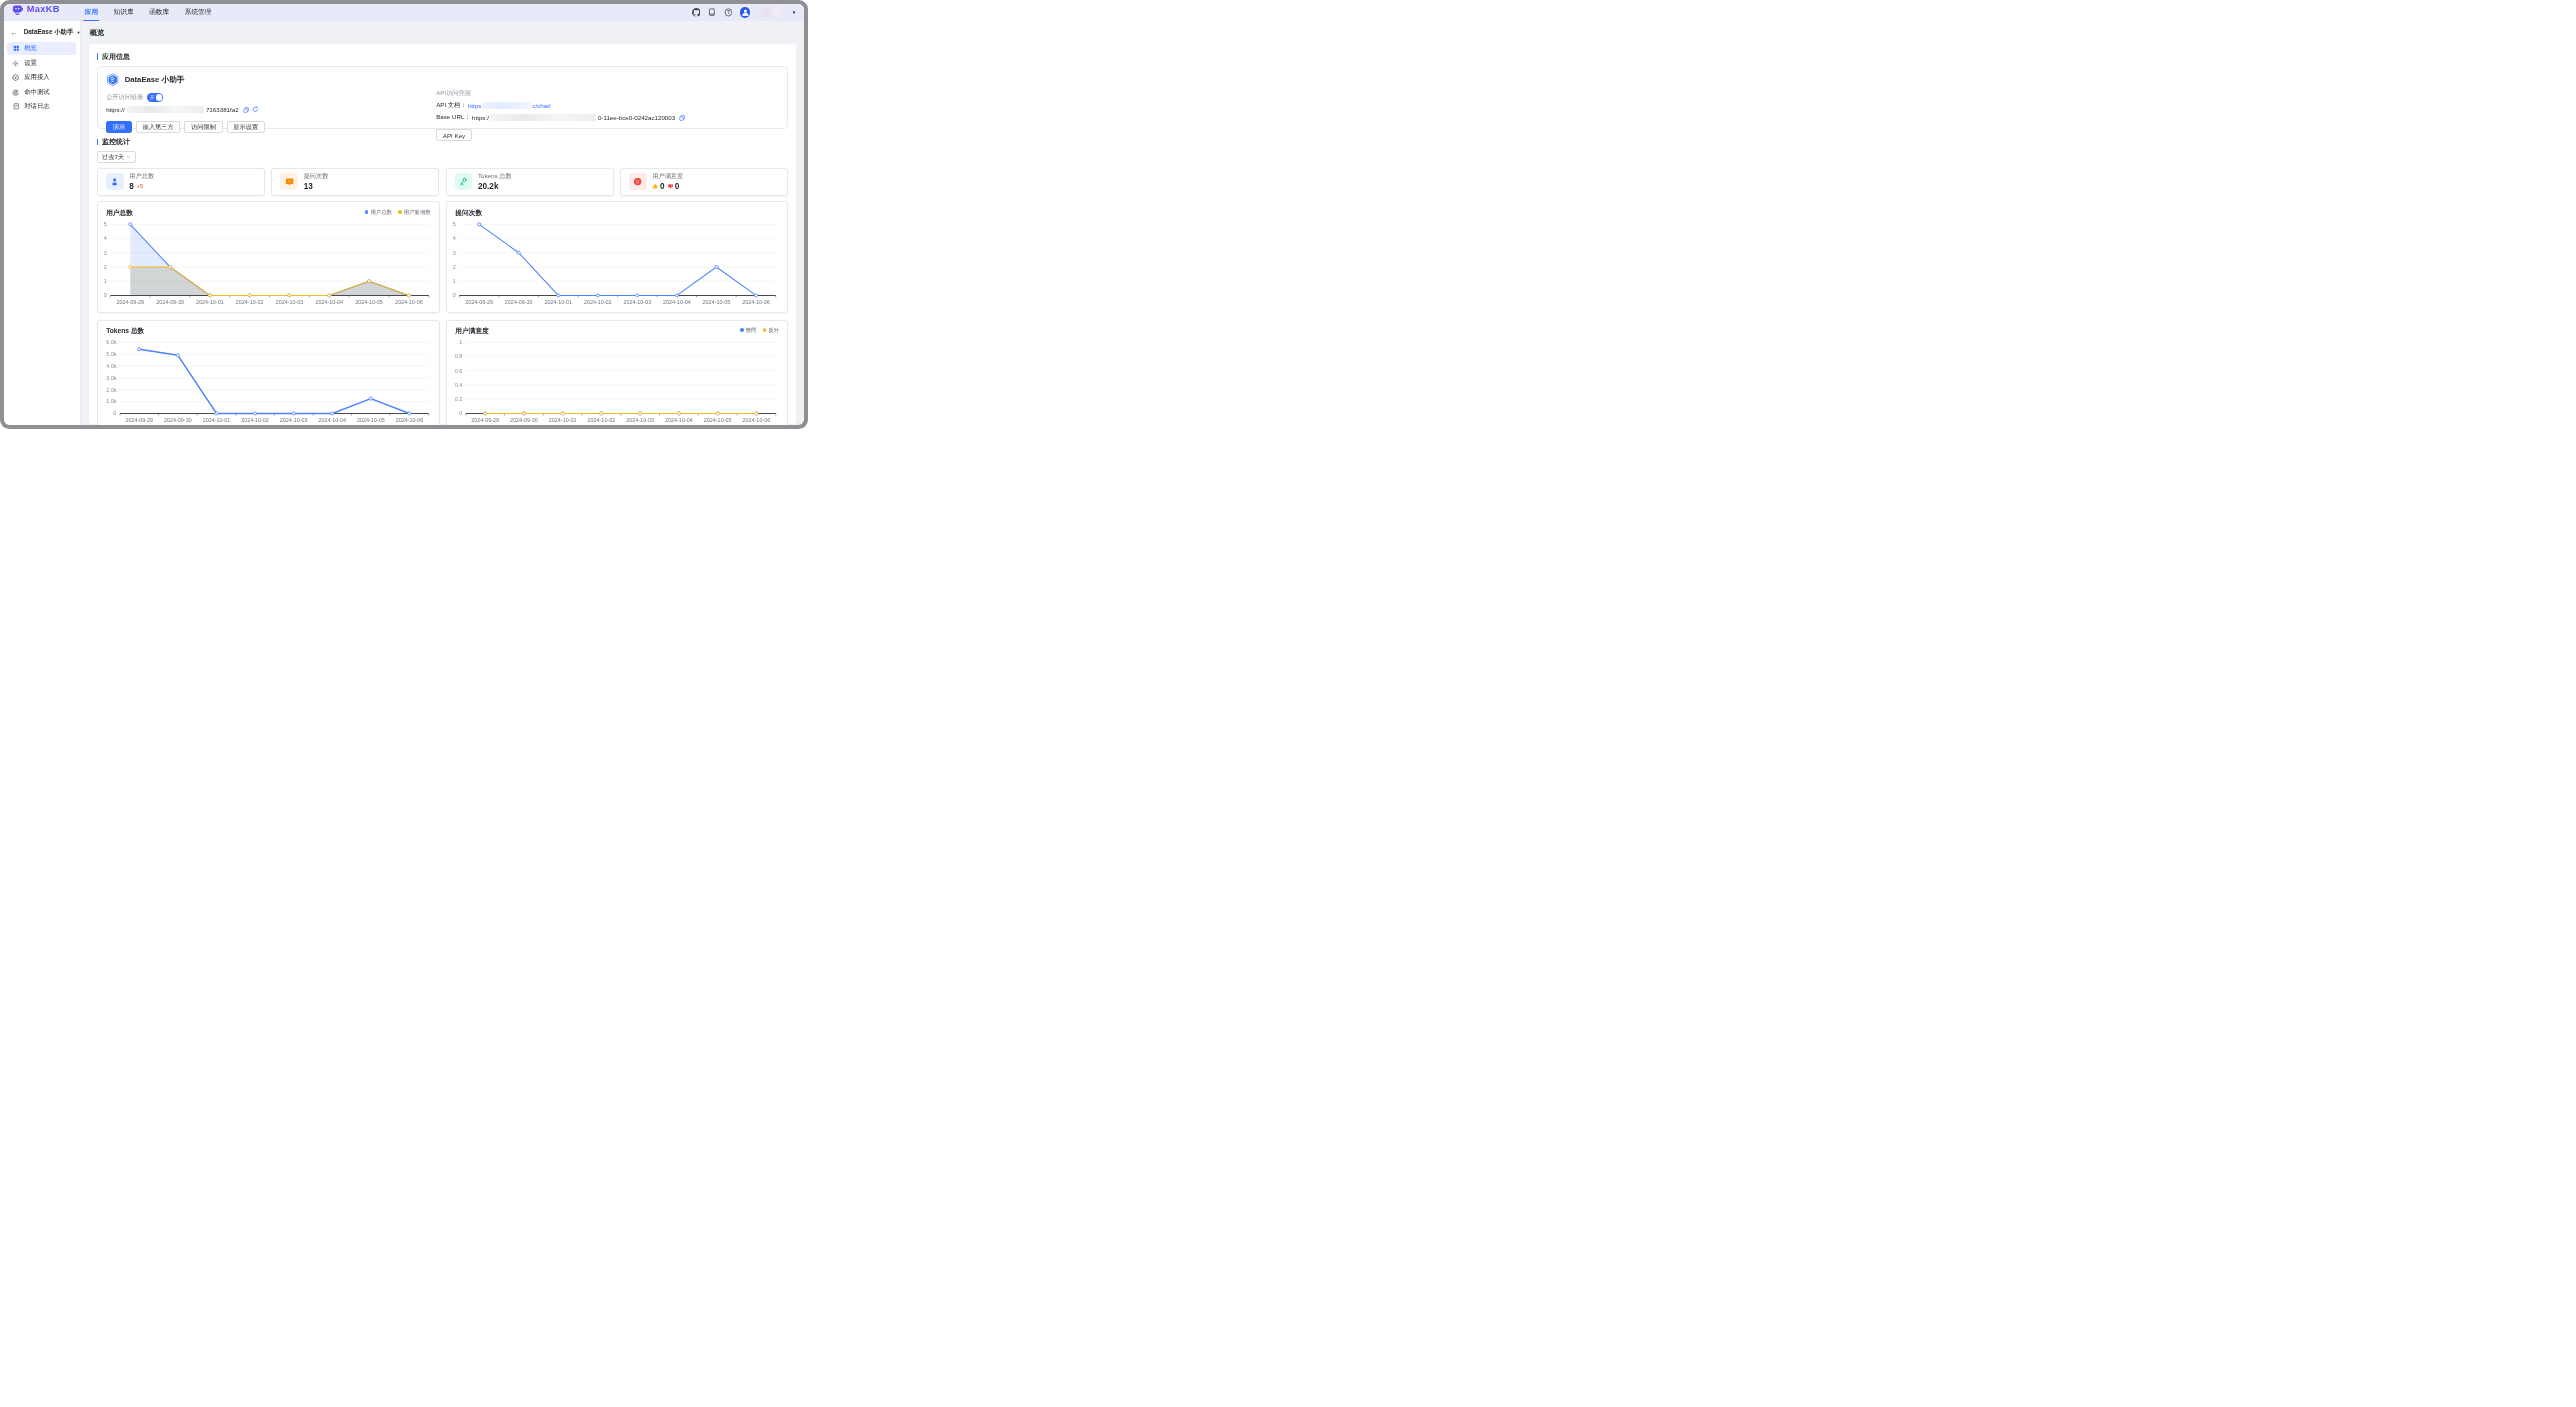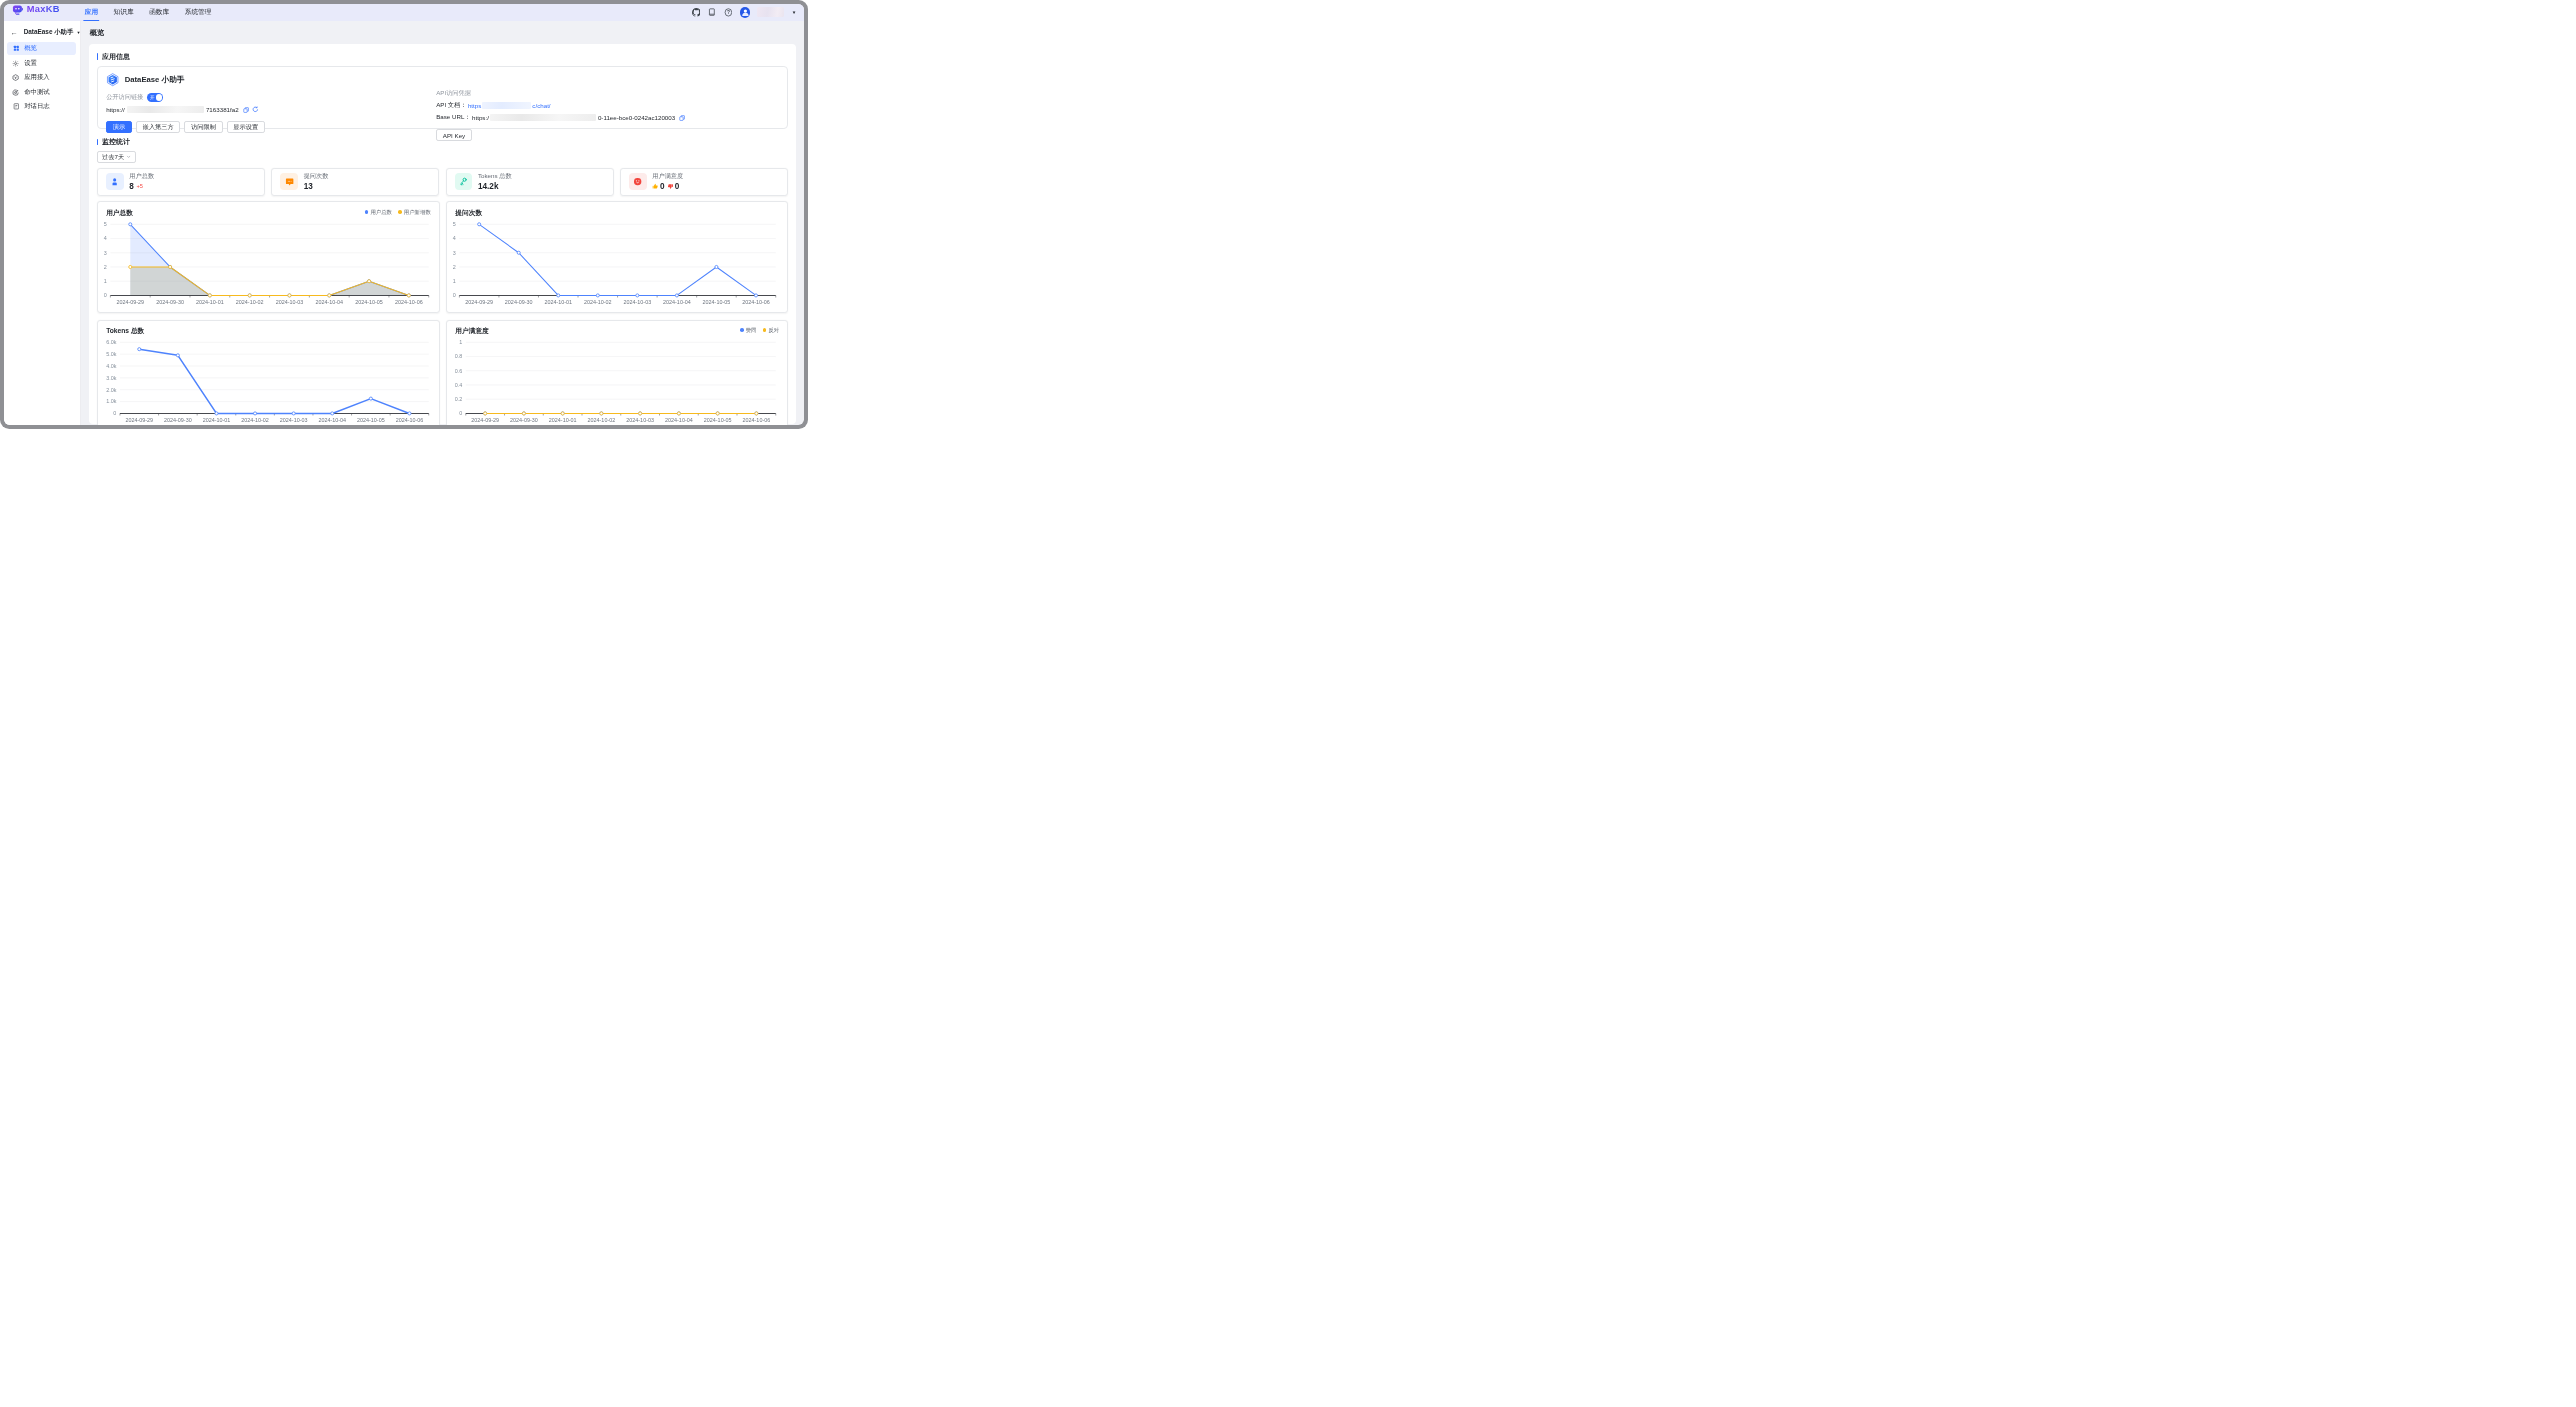--- a/index.html
+++ b/index.html
@@ -359,21 +359,21 @@
           </div>
           <div class="stat-card">
             <span class="stat-icon" style="background:#e1faf2;">
               <svg width="9.3" height="9.3" viewBox="0 0 24 24" fill="none" stroke="#00bf9a" stroke-width="2.4" stroke-linecap="round">
                 <circle cx="14.5" cy="7" r="4"></circle>
                     <path d="M11.8 10.2 L5 17 v3 h3 M8.5 16.5 l2 2"></path>
                   </svg>
             </span>
             <span class="stat-texts">
               <span class="stat-label">Tokens 总数</span>
-              <span class="stat-value">14.2k</span>
+              <span class="stat-value">20.2k</span>
             </span>
           </div>
           <div class="stat-card">
             <span class="stat-icon" style="background:#fdebea;">
               <svg width="9.3" height="9.3" viewBox="0 0 24 24">
                     <rect x="2.5" y="2.5" width="19" height="19" rx="9" fill="#f2453d"></rect>
                 <circle cx="8.8" cy="10" r="1.4" fill="#fff"></circle>
                     <circle cx="15.2" cy="10" r="1.4" fill="#fff"></circle>
                 <path d="M8 14.5 a4.5 3.2 0 0 0 8 0 z" fill="#fff"></path>
                   </svg>

